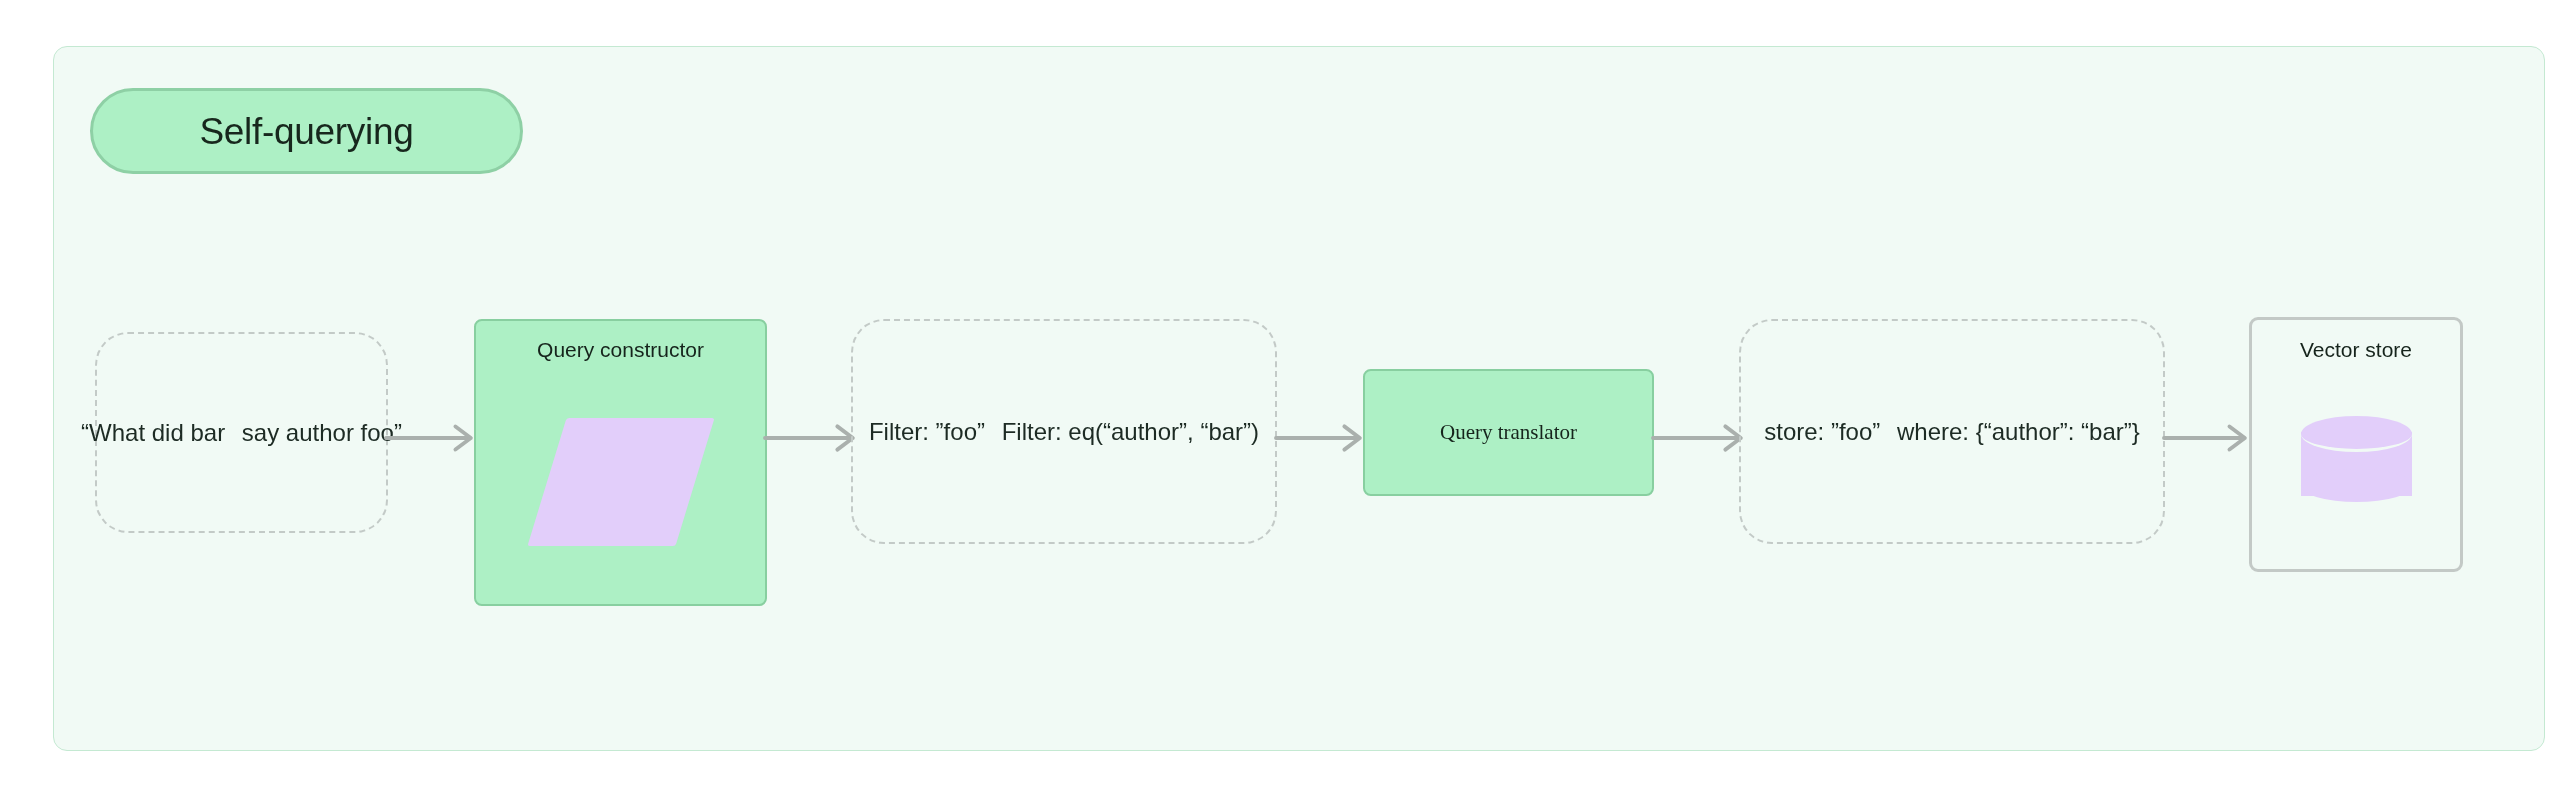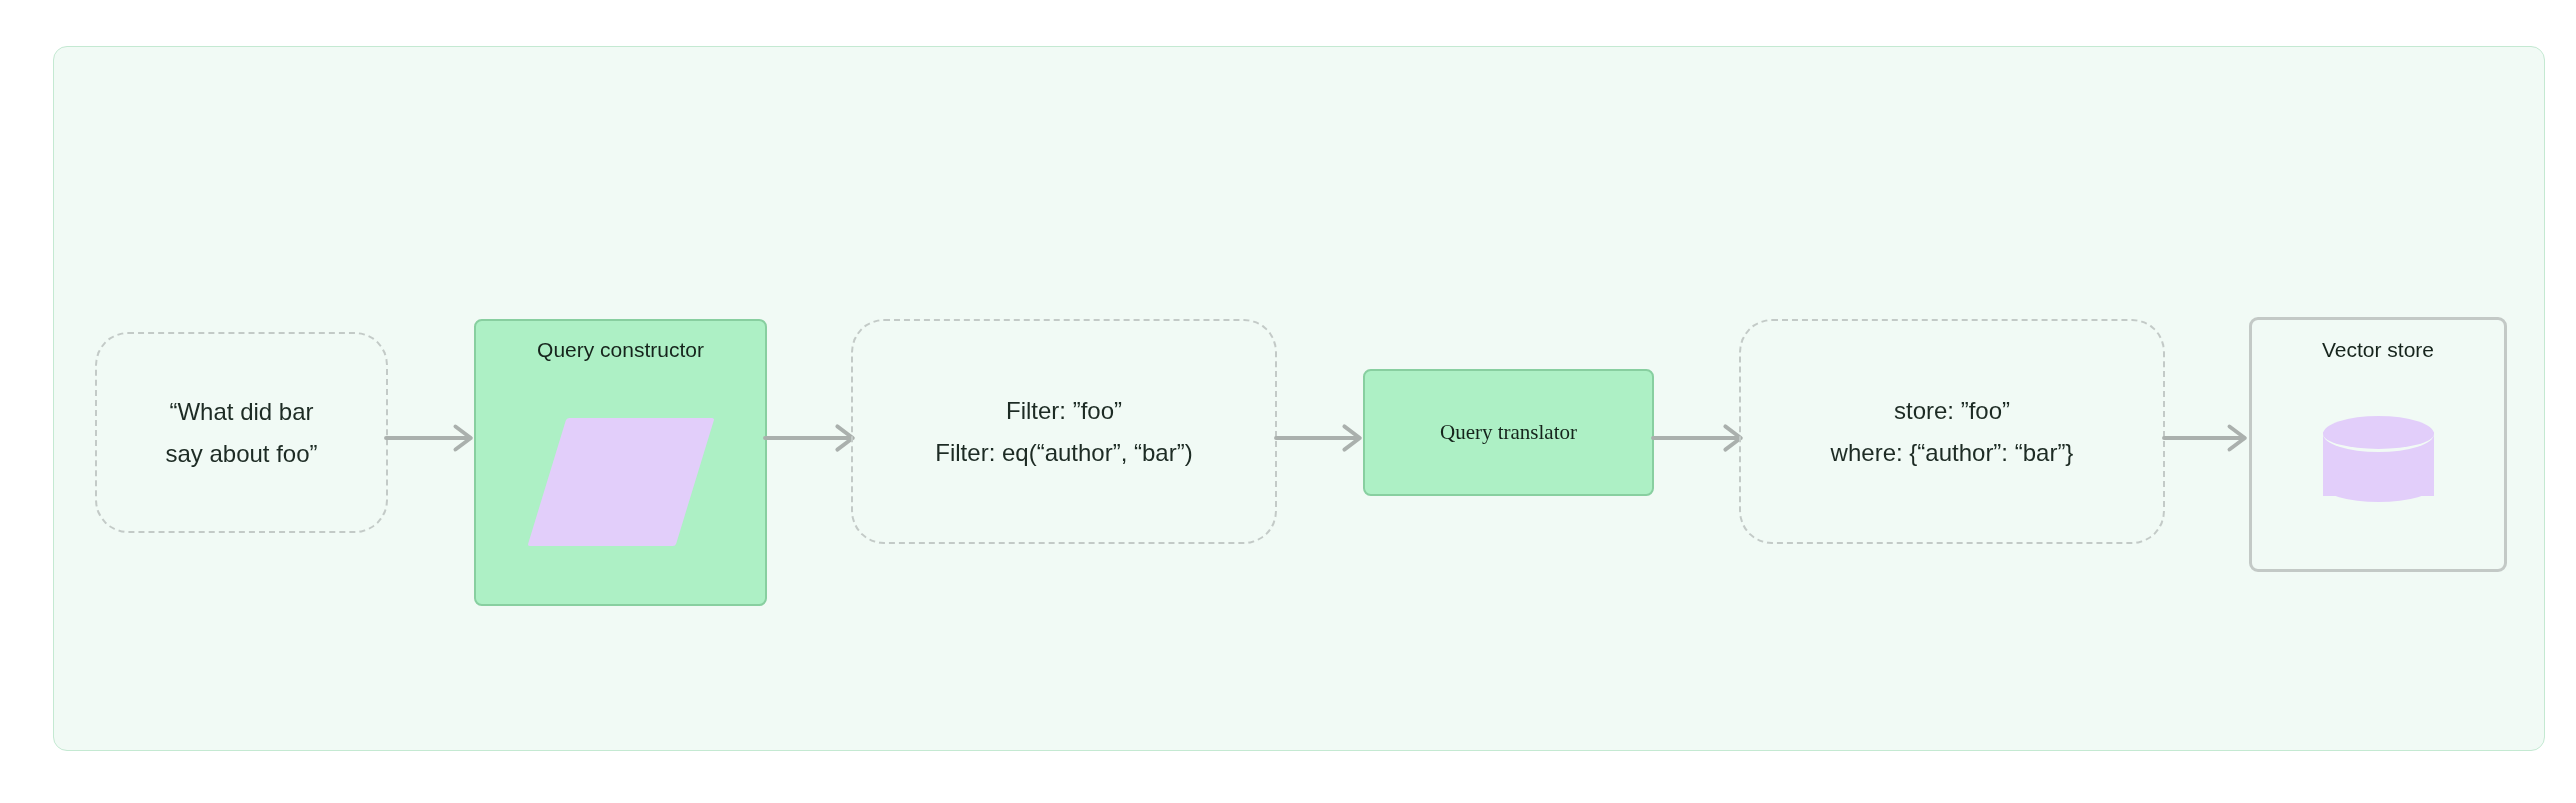--- a/index.html
+++ b/index.html
@@ -67,21 +67,21 @@
 
   
   .node-dashed {
     border: 2.6px dashed #c3cac7;
     border-radius: 33px;
     background: transparent;
     justify-content: center;
   }
   .node-dashed .lines {
     display: flex;
-    flex-direction: column;
+    flex-direction: row;
     align-items: center;
     gap: 16.7px;
   }
   .node-dashed .line {
     font-size: 24px;
     color: #1d2b24;
     white-space: nowrap;
     line-height: 1.05;
   }
 
@@ -154,25 +154,28 @@
   }
   .edge svg { display: block; overflow: visible; }
 </style>
 </head>
 <body>
 
 <div id="canvas">
 
   <div class="subgraph"></div>
 
+  <div class="title-badge">
+    <span>Self-querying</span>
+  </div>
 
   <div class="node node-dashed" style="left:95px; top:332px; width:293px; height:201px;">
     <div class="lines">
       <div class="line">“What did bar</div>
-      <div class="line">say about foo”</div>
+      <div class="line">say author foo”</div>
     </div>
   </div>
 
   <div class="edge" style="left:386px; top:425px; width:90px;">
     <svg width="90" height="26" viewBox="0 0 140 40">
       <line x1="0" y1="20" x2="128" y2="20" stroke="#aab0ad" stroke-width="6" stroke-linecap="round"></line>
       <polyline points="108,2 132,20 108,38" fill="none" stroke="#aab0ad" stroke-width="6" stroke-linecap="round" stroke-linejoin="round"></polyline>
     </svg>
   </div>
 
@@ -222,21 +225,21 @@
     </div>
   </div>
 
   <div class="edge" style="left:2164px; top:425px; width:86px;">
     <svg width="86" height="26" viewBox="0 0 134 40">
       <line x1="0" y1="20" x2="122" y2="20" stroke="#aab0ad" stroke-width="6" stroke-linecap="round"></line>
       <polyline points="102,2 126,20 102,38" fill="none" stroke="#aab0ad" stroke-width="6" stroke-linecap="round" stroke-linejoin="round"></polyline>
     </svg>
   </div>
 
-  <div class="node node-gray" style="left:2249px; top:317px; width:258px; height:255px; padding-top:19.3px;">
+  <div class="node node-gray" style="left:2249px; top:317px; width:214px; height:255px; padding-top:19.3px;">
     <div class="node-title">Vector store</div>
     <div style="flex:1; display:flex; align-items:center; justify-content:center; width:100%;">
       <div class="cylinder">
         <div class="body"></div>
         <div class="bottom-cap"></div>
         <div class="top-cap"></div>
       </div>
     </div>
   </div>
 

